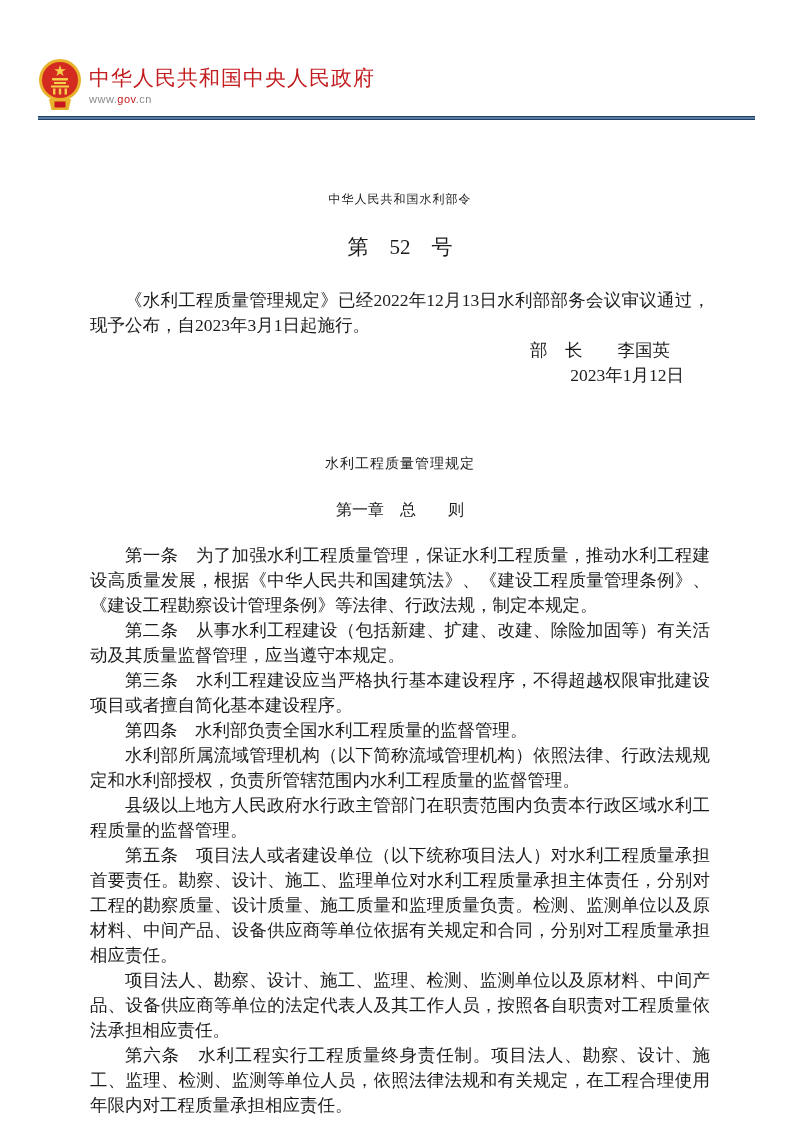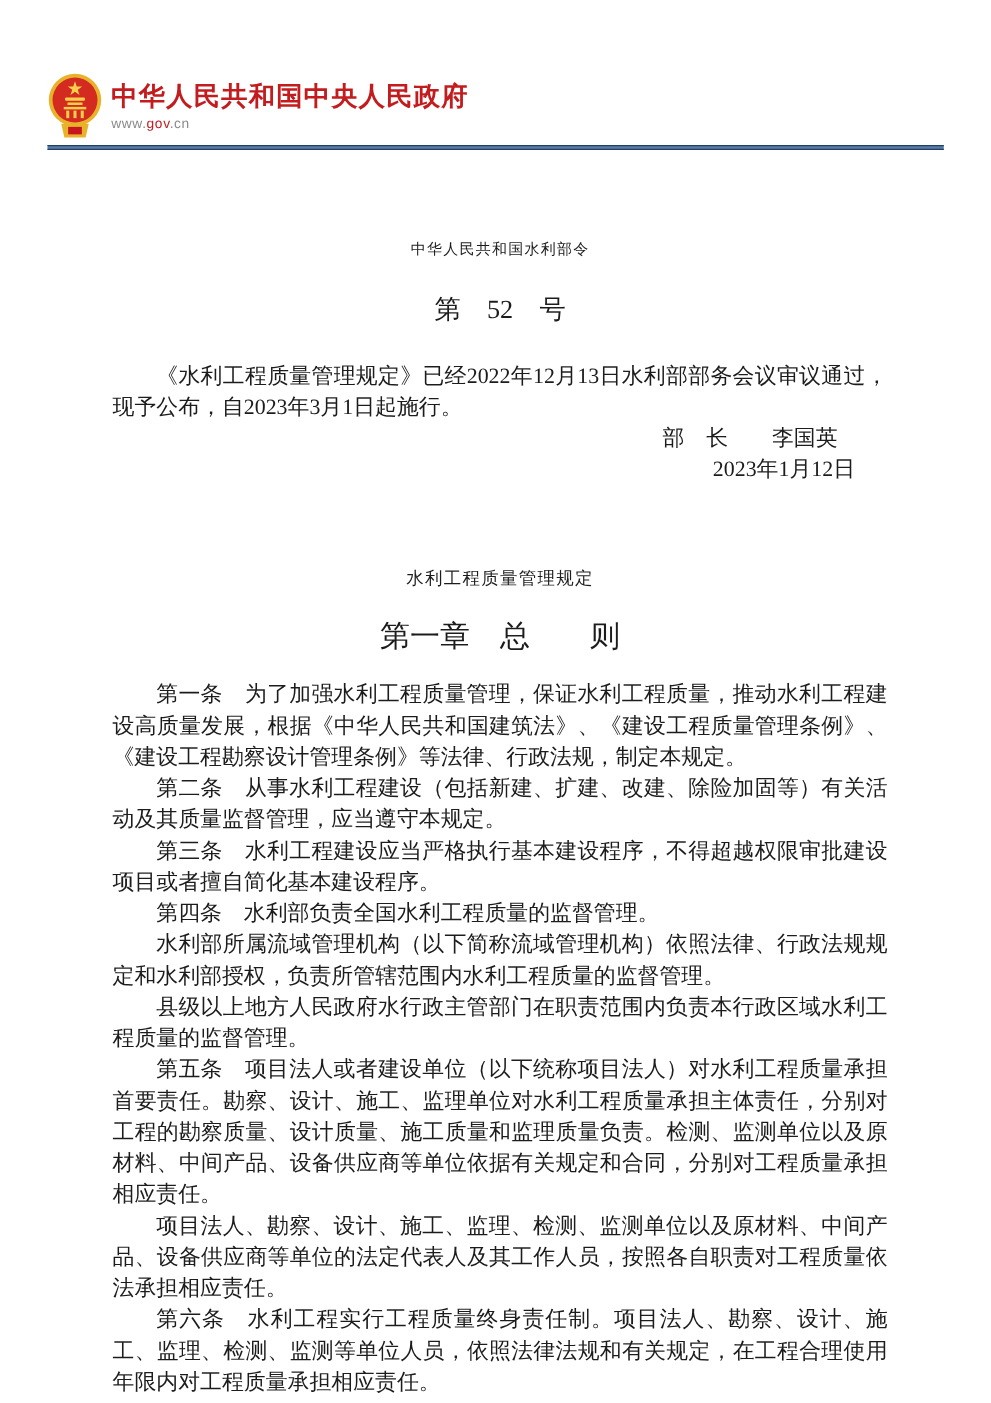--- a/index.html
+++ b/index.html
@@ -4,39 +4,39 @@
 <style>
   html, body { margin: 0; padding: 0; background: #ffffff; }
   body { width: 793px; min-height: 1122px; font-family: "Liberation Serif", "DejaVu Serif", serif; color: #1c1c1c; }
   .page { width: 793px; min-height: 1122px; box-sizing: border-box; padding-top: 58px; background: #fff; }
 
   
   .site-header { padding-left: 38px; }
   .logo-link { display: flex; align-items: flex-start; text-decoration: none; cursor: pointer; }
   .emblem { width: 44px; height: 54px; flex: 0 0 44px; display: block; }
   .brand { display: flex; flex-direction: column; margin-left: 7px; padding-top: 8px; }
-  .brand-title { font-family: "Liberation Sans", "DejaVu Sans", sans-serif; font-weight: bold;
+  .brand-title { font-family: "Liberation Sans", "DejaVu Sans", sans-serif; font-weight: normal;
                  font-size: 21px; letter-spacing: 1px; color: #c31c1f; line-height: 24px; }
   .brand-url { font-family: "Liberation Sans", "DejaVu Sans", sans-serif; font-size: 11px;
                color: #8a8a8a; margin-top: 3px; letter-spacing: 0.5px; }
   .brand-url .gov { color: #c31c1f; font-weight: normal; }
   .divider { margin-top: 4px; width: 717px; height: 2px; background: #5b7ca3;
              border-top: 1px solid #1d3f68; border-bottom: 1px solid #1d3f68; }
 
   
   .doc { width: 620px; margin-left: 90px; font-size: 17.5px; line-height: 25px; }
   .order-title { margin: 68px 0 0 0; font-size: 12px; font-weight: normal; text-align: center;
                  letter-spacing: 1px; line-height: 22px; }
   .order-no { margin-top: 26px; text-align: center; font-size: 21px; line-height: 22px; }
   .preamble { margin: 30px 0 0 0; text-indent: 2em; text-align: justify; }
   .signature { text-align: right; padding-right: 26px; }
   .sig-name { margin-right: 14px; }
   .reg-title { margin: 65px 0 0 0; font-size: 14px; font-weight: normal; text-align: center;
                letter-spacing: 1px; line-height: 22px; }
-  .chapter-title { margin: 24px 0 0 0; font-size: 24px; font-weight: normal; text-align: center;
+  .chapter-title { margin: 24px 0 0 0; font-size: 16px; font-weight: normal; text-align: center;
                    line-height: 22px; }
   .articles { margin-top: 22px; padding-bottom: 60px; }
   .article { margin: 0; text-indent: 2em; text-align: justify; }
 </style>
 </head>
 <body>
 
 <div class="page">
 
   <header class="site-header">

